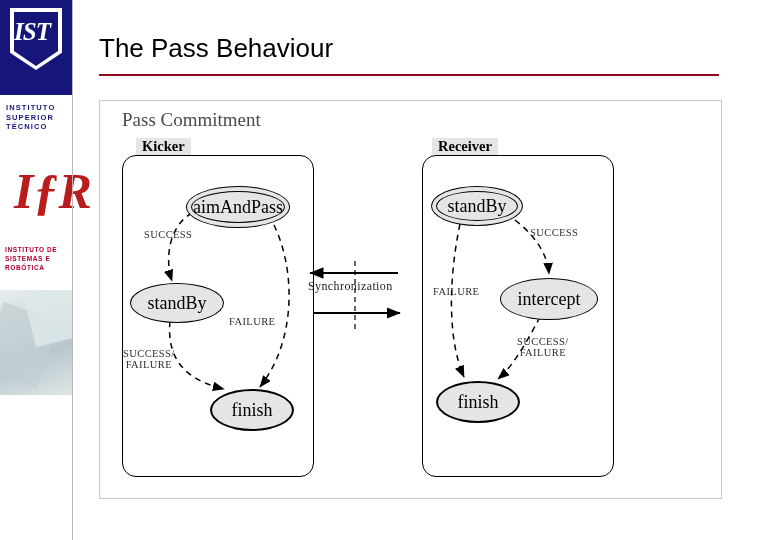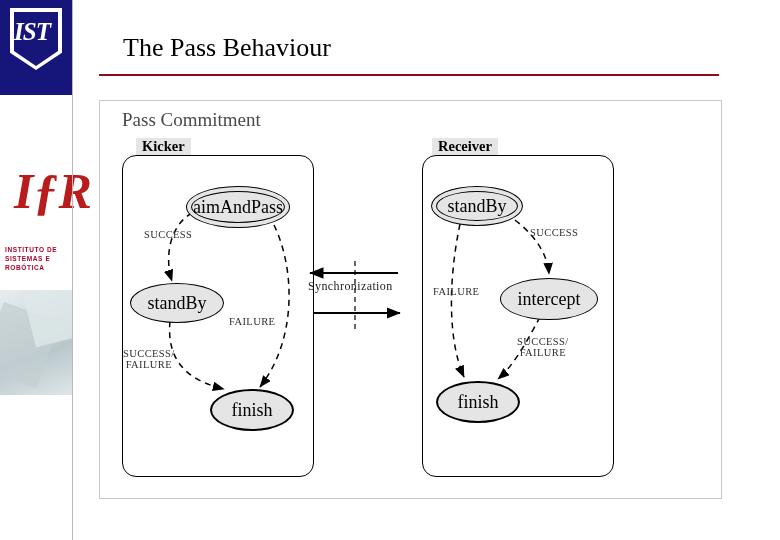--- a/index.html
+++ b/index.html
@@ -65,22 +65,21 @@
     background:#dfe8ea;transform:rotate(-14deg);opacity:.8;
   }
   .sidebar-rule{
     position:absolute;left:72px;top:0;width:1px;height:540px;background:#b9b9b9;
   }
 
   
   .slide-title{
     position:absolute;left:99px;top:33px;
     font-size:26px;color:#000000;font-weight:normal;
-    font-family:Liberation Serif, serif;
-    margin-left:24px;
+    font-family:Liberation Sans, sans-serif;
   }
   .title-rule{
     position:absolute;left:99px;top:74px;width:620px;height:2px;
     background:#8d0b1c;
   }
 
   
   .figure{
     position:absolute;left:99px;top:100px;width:621px;height:397px;
     background:#ffffff;border:1px solid #c9c9c9;
@@ -139,20 +138,25 @@
 <body>
 
 <div class="sidebar">
   <div class="sidebar-top">
     <div class="ist-logo">
       <div class="shield"></div>
       <div class="inner"></div>
       <div class="letters">IST</div>
     </div>
   </div>
+  <div class="ist-words">
+    <div>INSTITUTO</div>
+    <div>SUPERIOR</div>
+    <div>TÉCNICO</div>
+  </div>
 
   <div class="isr-logo">IƒR</div>
   <div class="isr-words">
     <div>INSTITUTO DE</div>
     <div>SISTEMAS E</div>
     <div>ROBÓTICA</div>
   </div>
 
   <div class="sidebar-photo"></div>
   <div class="sidebar-rule"></div>

